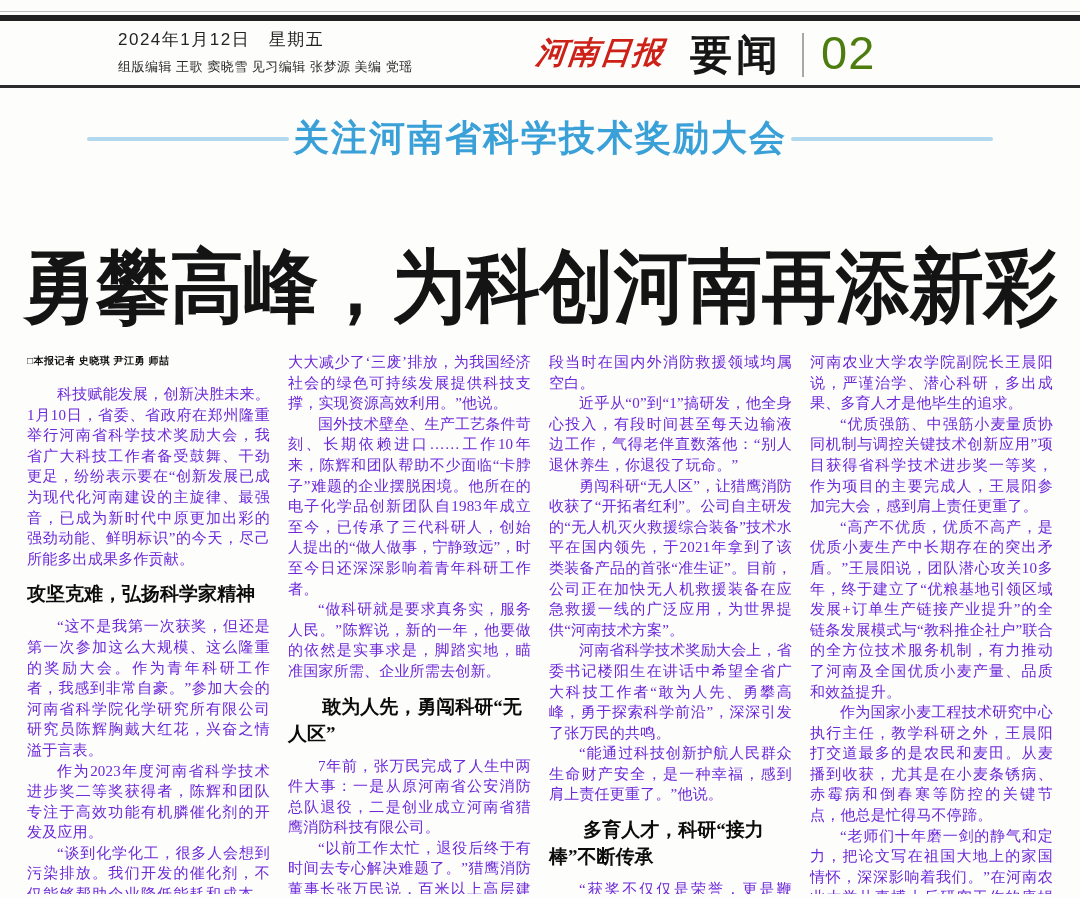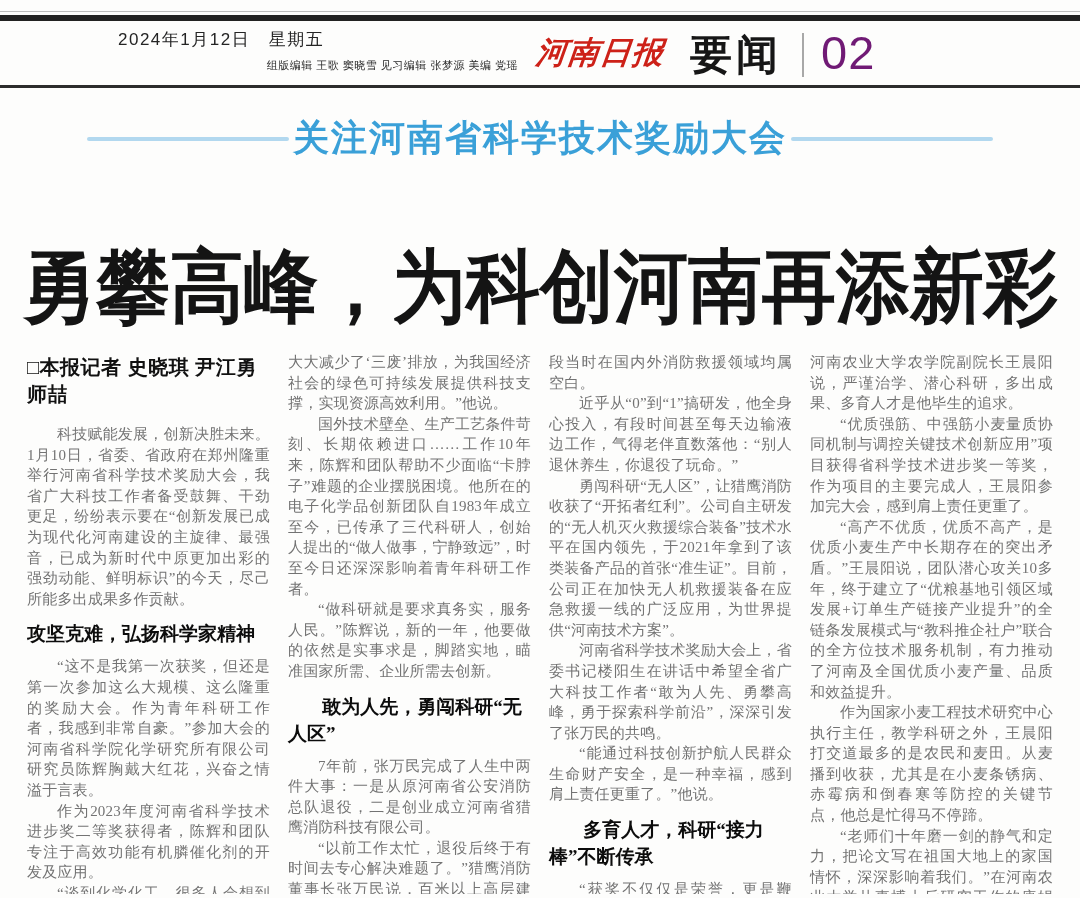--- a/index.html
+++ b/index.html
@@ -18,40 +18,40 @@
   .rule-top::before { content: ""; position: absolute; left: 0; right: 0; top: -4px; height: 1px; background: #bdbdbd; }
   .rule-mid   { position: absolute; left: 0; right: 0; top: 85px; height: 3px; background: #2c2c2c; }
 
   
   .meta { position: absolute; top: 28px; left: 118px; width: 400px; }
   .meta .date {
     text-align: left; padding-right: 20px;
     font-size: 17px; letter-spacing: 1.5px; color: #242424; font-weight: 500;
   }
   .meta .editors {
-    text-align: right; margin-top: 7px; white-space: nowrap;
-    font-size: 11px; letter-spacing: 0.5px; color: #2a2a2a; font-weight: 500;
+    margin-top: 7px; white-space: nowrap;
+    font-size: 13px; letter-spacing: 0.5px; color: #2a2a2a; font-weight: 500;
   }
   .masthead {
     position: absolute; left: 536px; top: 32px;
     font-family: "DejaVu Serif", serif;
     font-size: 31px; font-weight: bold; font-style: italic;
     color: #cd2118; letter-spacing: 1px;
     transform: skewX(-6deg);
     white-space: nowrap;
   }
   .section-label {
     position: absolute; left: 690px; top: 27px;
     font-size: 42px; font-weight: 900; letter-spacing: 4px; color: #161616;
     white-space: nowrap;
   }
   .header-divider { position: absolute; left: 802px; top: 33px; width: 2px; height: 44px; background: #a8a8a8; }
   .page-no {
     position: absolute; left: 821px; top: 25px;
-    font-size: 47px; font-weight: 400; color: #701a75; letter-spacing: 1px;
+    font-size: 47px; font-weight: 400; color: #4d7c0f; letter-spacing: 1px;
   }
 
   
   .kicker {
     position: absolute; top: 114px; left: 0; width: 100%;
     display: flex; align-items: center; justify-content: center; gap: 4px;
   }
   .kicker-rule { width: 202px; height: 4px; background: #b2d8ef; border-radius: 2px; }
   .kicker-text {
     font-size: 36px; font-weight: 800; color: #3aa0d8; letter-spacing: 2px;
@@ -76,27 +76,27 @@
 
   
   .columns {
     position: absolute; top: 352px; left: 27px; right: 27px; height: 542px;
     display: flex; gap: 18px; overflow: hidden;
   }
   .col { flex: 1 1 0; min-width: 0; font-family: "Liberation Serif", serif; }
   .byline {
     margin: 2px 0 16px;
     font-family: "Liberation Sans", sans-serif;
-    font-size: 20px; font-weight: 700; color: #111; letter-spacing: 0.5px;
+    font-size: 10px; font-weight: 700; color: #111; letter-spacing: 0.5px;
   }
   .para {
     margin: 0;
     font-size: 15px; line-height: 20.6px;
     text-align: justify; text-justify: inter-character;
-    color: #737373;
+    color: #6d28d9;
     text-indent: 2em;
     letter-spacing: 0.2px;
   }
   .para.cont { text-indent: 0; }
   .crosshead {
     margin: 11px 0 9px;
     font-family: Liberation Serif, serif;
     font-size: 19px; line-height: 27px; font-weight: 800; color: #0c0c0c;
   }
   .crosshead.indent { text-indent: 1.8em; }

